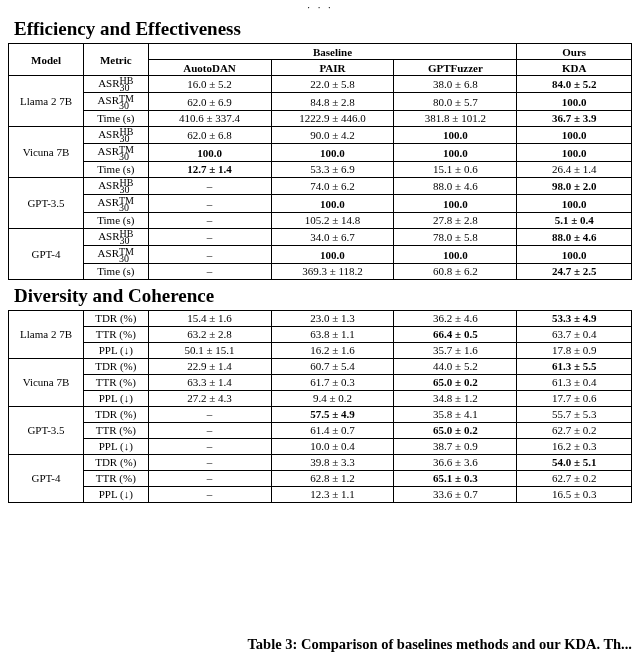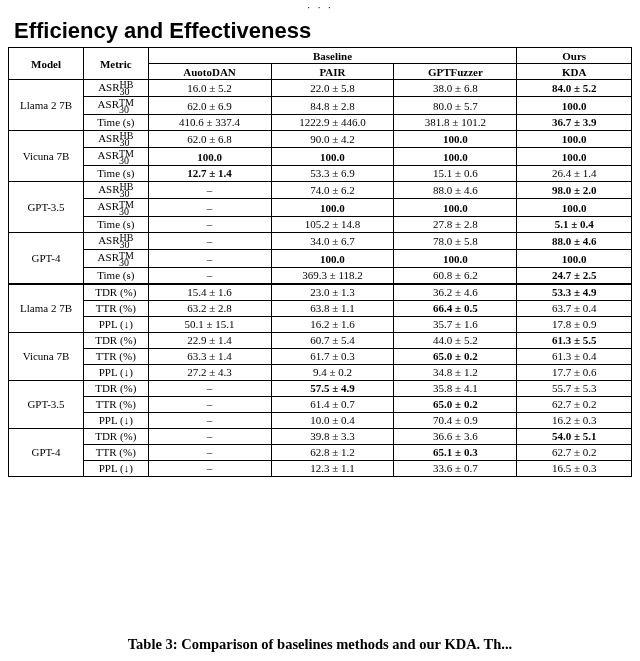--- a/index.html
+++ b/index.html
@@ -24,23 +24,23 @@
   }
   .top-ellipsis {
     text-align: center;
     font-size: 11px;
     color: #000;
     height: 14px;
     line-height: 14px;
     letter-spacing: 2px;
   }
   .section-title {
-    font-family: Liberation Sans, sans-serif;
+    font-family: Liberation Serif, serif;
     font-weight: bold;
-    font-size: 22px;
+    font-size: 19px;
     margin: 4px 0 3px 6px;
   }
   table.main {
     border-collapse: collapse;
     width: 624px;
     margin: 0 auto;
     table-layout: fixed;
   }
   table.main td, table.main th {
     border: 1px solid #000;
@@ -77,21 +77,21 @@
   .row-h { height: 16px; }
   .dash { font-size: 12px; }
   .caption {
     position: absolute;
     left: 8px;
     top: 636px;
     width: 624px;
     font-size: 14.5px;
     font-weight: bold;
     font-family: "Liberation Serif", serif;
-    text-align: center;
+    text-align: right;
     overflow: hidden;
     white-space: nowrap;
   }
   .sec2-title {
     font-weight: bold;
     font-size: 19px;
     margin: 5px 0 3px 6px;
   }
   .col-model { width: 72px; }
   .col-metric { width: 62px; }
@@ -242,20 +242,21 @@
       <tr class="row-h thick-bottom">
         <td class="metric-cell">Time (s)</td>
         <td class="dash">–</td>
         <td>369.3 ± 118.2</td>
         <td>60.8 ± 6.2</td>
         <td class="bold">24.7 ± 2.5</td>
       </tr>
     </tbody>
   </table>
 
+  <div class="sec2-title">Diversity and Coherence</div>
 
   <table class="main">
     <colgroup>
       <col class="col-model">
         <col class="col-metric">
         <col class="col-d">
         <col class="col-d">
         <col class="col-d">
         <col class="col-kda">
     </colgroup>
@@ -319,21 +320,21 @@
         <td class="metric-cell">TTR (%)</td>
         <td class="dash">–</td>
         <td>61.4 ± 0.7</td>
         <td class="bold">65.0 ± 0.2</td>
         <td>62.7 ± 0.2</td>
       </tr>
       <tr class="row-h">
         <td class="metric-cell">PPL (↓)</td>
         <td class="dash">–</td>
         <td>10.0 ± 0.4</td>
-        <td>70.4 ± 0.9</td>
+        <td>38.7 ± 0.9</td>
         <td>16.2 ± 0.3</td>
       </tr>
 
       <tr class="row-h">
         <td rowspan="3" class="model-cell">GPT-4</td>
         <td class="metric-cell">TDR (%)</td>
         <td class="dash">–</td>
         <td>39.8 ± 3.3</td>
         <td>36.6 ± 3.6</td>
         <td class="bold">54.0 ± 5.1</td>

